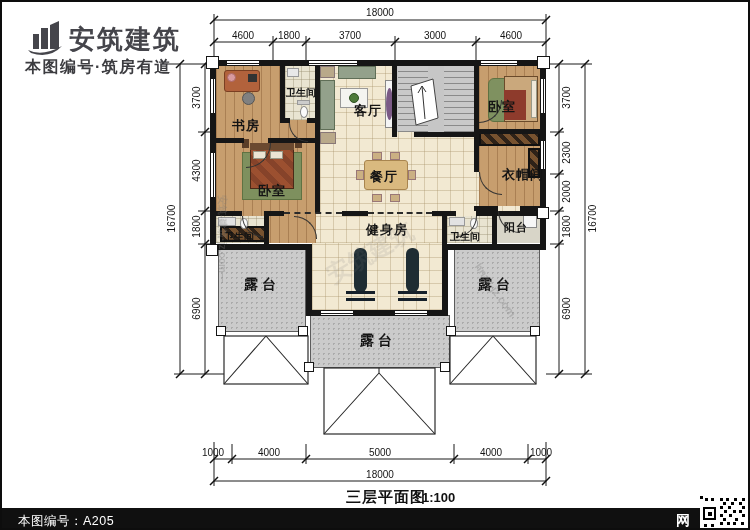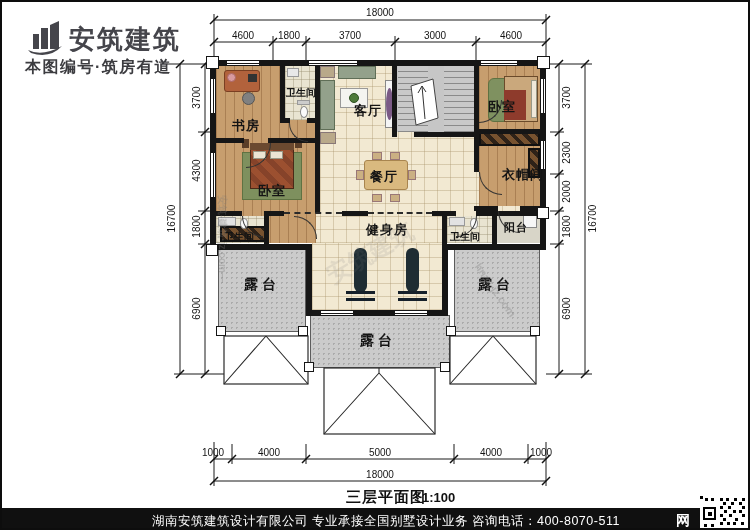--- a/index.html
+++ b/index.html
@@ -272,21 +272,21 @@
     <path d="M24 6 L33 2 V30 H24 Z" fill="#45454b"></path>
     <path d="M2 31 Q16 38 36 27 Q24 40 5 34 Z" fill="#45454b"></path>
   </svg>
   <span id="brandname">安筑建筑</span>
   <span id="tagline">本图编号·筑房有道</span>
 
   <span id="plantitle">三层平面图</span>
   <span id="planscale">1:100</span>
 
   <div id="footer">
-    <span style="left:150px;top:5px;">湖南安筑建筑设计有限公司  专业承接全国别墅设计业务  咨询电话：400-8070-511</span>
+    <span style="left:16px;top:5px;">本图编号：A205</span>
     <span style="left:674px;top:4px;font-size:14px;font-weight:bold;">网</span>
   </div>
 
   <div class="abs" style="left:698px;top:494px;width:48px;height:34px;background:#fff;">
     <div class="abs" style="left:3px;top:11px;width:13px;height:13px;border:2.5px solid #000;box-sizing:border-box;"></div>
     <div class="abs" style="left:8px;top:16px;width:4px;height:4px;background:#000;"></div>
     <div class="abs" style="left:0;top:0;width:3px;height:3px;background:#000;box-shadow:
       20px 2px #000,26px 2px #000,34px 2px #000,42px 2px #000,23px 6px #000,31px 6px #000,39px 6px #000,
       20px 10px #000,28px 10px #000,42px 10px #000,24px 14px #000,33px 14px #000,39px 14px #000,
       20px 18px #000,29px 18px #000,42px 18px #000,23px 22px #000,35px 22px #000,

